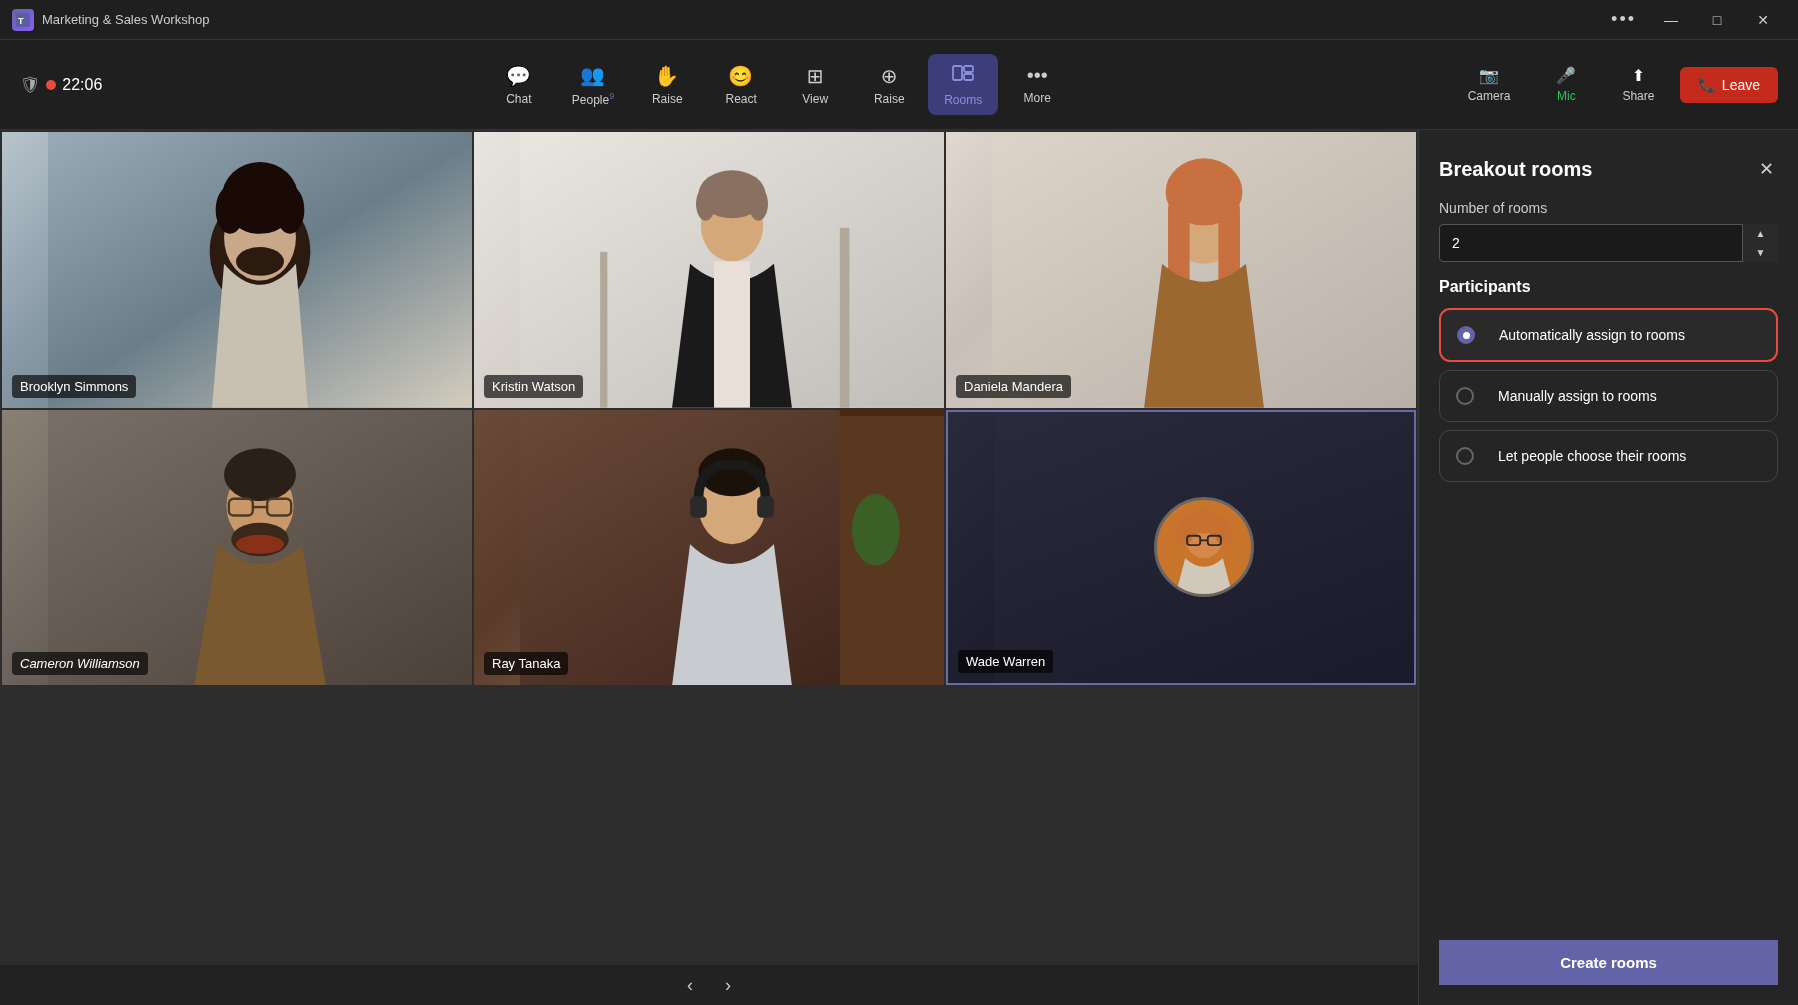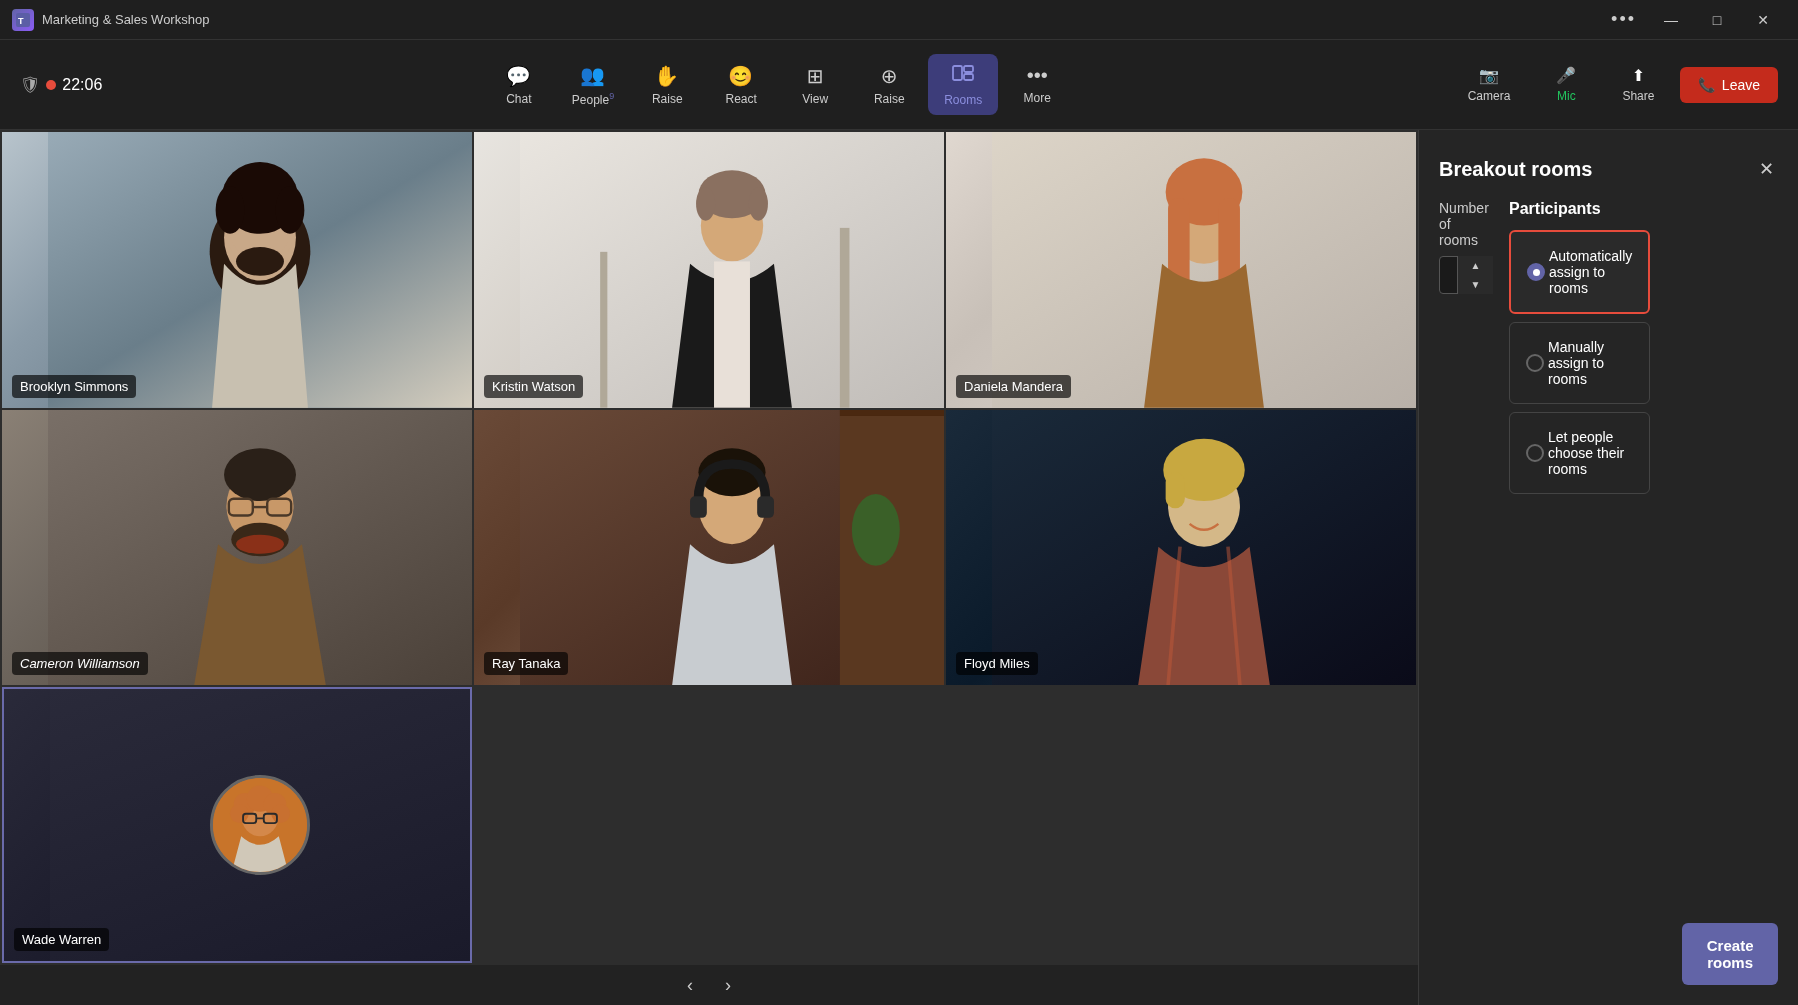--- a/index.html
+++ b/index.html
@@ -245,20 +245,21 @@
       color: #ccc;
       font-size: 18px;
       cursor: pointer;
       padding: 4px;
       border-radius: 4px;
     }
     .panel-body {
       padding: 0 20px;
       flex: 1;
       display: flex;
+      flex-direction: column;
       gap: 16px;
     }
     .field-label {
       font-size: 14px;
       color: #ccc;
       margin-bottom: 8px;
     }
     .number-input-wrapper {
       position: relative;
     }
@@ -296,25 +297,25 @@
 
     .participants-label {
       font-size: 16px;
       font-weight: 600;
       color: #fff;
       margin-bottom: 12px;
     }
 
     .radio-option {
       border: 1px solid #444;
-      border-radius: 6px;
+      border-radius: 11px;
       padding: 16px 16px;
       display: flex;
       align-items: center;
-      gap: 4px;
+      gap: 24px;
       cursor: pointer;
       margin-bottom: 8px;
     }
     .radio-option.selected {
       border: 2px solid #e74c3c;
       background: #2a2a2a;
     }
     .radio-circle {
       width: 18px;
       height: 18px;
@@ -338,21 +339,21 @@
     }
     .radio-text {
       font-size: 14px;
       color: #fff;
     }
 
     .create-rooms-btn {
       background: #6264a7;
       color: #fff;
       border: none;
-      border-radius: 6px;
+      border-radius: 0;
       padding: 14px;
       font-size: 15px;
       font-weight: 600;
       cursor: pointer;
       width: 100%;
       margin-top: auto;
       margin-bottom: 20px;
     }
   </style>
 </head>
@@ -572,44 +573,20 @@
 
           <path d="M162 75 Q162 45 190 45 Q218 45 218 75" fill="none" stroke="#1a1a1a" stroke-width="8"></path>
           <rect x="155" y="72" width="14" height="18" rx="4" fill="#2a2a2a"></rect>
           <rect x="211" y="72" width="14" height="18" rx="4" fill="#2a2a2a"></rect>
 
           <path d="M155 112 Q190 145 225 112 L240 230 L140 230 Z" fill="#c8ccd0"></path>
         </svg>
         <div class="participant-name-overlay">Ray Tanaka</div>
       </div>
 
-      <div class="video-cell bg-floyd">
-        <svg width="100%" height="100%" viewBox="0 0 380 230" preserveAspectRatio="xMidYMid slice" xmlns="http://www.w3.org/2000/svg">
-          <defs>
-            <linearGradient id="floydGrad" x1="0" y1="0" x2="1" y2="1">
-              <stop offset="0%" stop-color="#1a2a3a"></stop>
-              <stop offset="100%" stop-color="#0a0a18"></stop>
-            </linearGradient>
-          </defs>
-          <rect width="380" height="230" fill="url(#floydGrad)"></rect>
-
-          <ellipse cx="190" cy="80" rx="30" ry="34" fill="#d4b888"></ellipse>
-
-          <ellipse cx="190" cy="50" rx="34" ry="26" fill="#c8a840"></ellipse>
-          <rect x="158" y="52" width="16" height="30" fill="#c8a840" rx="8"></rect>
-
-          <path d="M178 95 Q190 105 202 95" fill="none" stroke="#c87040" stroke-width="2"></path>
-
-          <path d="M152 114 Q190 148 228 114 L245 230 L135 230 Z" fill="#8a4838"></path>
-
-          <line x1="170" y1="114" x2="160" y2="230" stroke="#c05838" stroke-width="3" opacity="0.5"></line>
-          <line x1="210" y1="114" x2="220" y2="230" stroke="#c05838" stroke-width="3" opacity="0.5"></line>
-        </svg>
-        <div class="participant-name-overlay">Floyd Miles</div>
-      </div>
 
 
       <div class="video-cell bg-wade" style="border:2px solid #6a6aaa;">
         <div style="width:100%;height:100%;display:flex;align-items:center;justify-content:center;background:linear-gradient(160deg,#2a2a3a,#1a1a2a);">
           <div style="width:100px;height:100px;border-radius:50%;overflow:hidden;border:3px solid #666;background:#c8742a;display:flex;align-items:center;justify-content:center;">
             <svg width="100" height="100" viewBox="0 0 100 100">
               <circle cx="50" cy="50" r="50" fill="#c8742a"></circle>
               <ellipse cx="50" cy="40" rx="20" ry="22" fill="#d4884a"></ellipse>
 
               <circle cx="34" cy="28" r="12" fill="#c87030"></circle>

